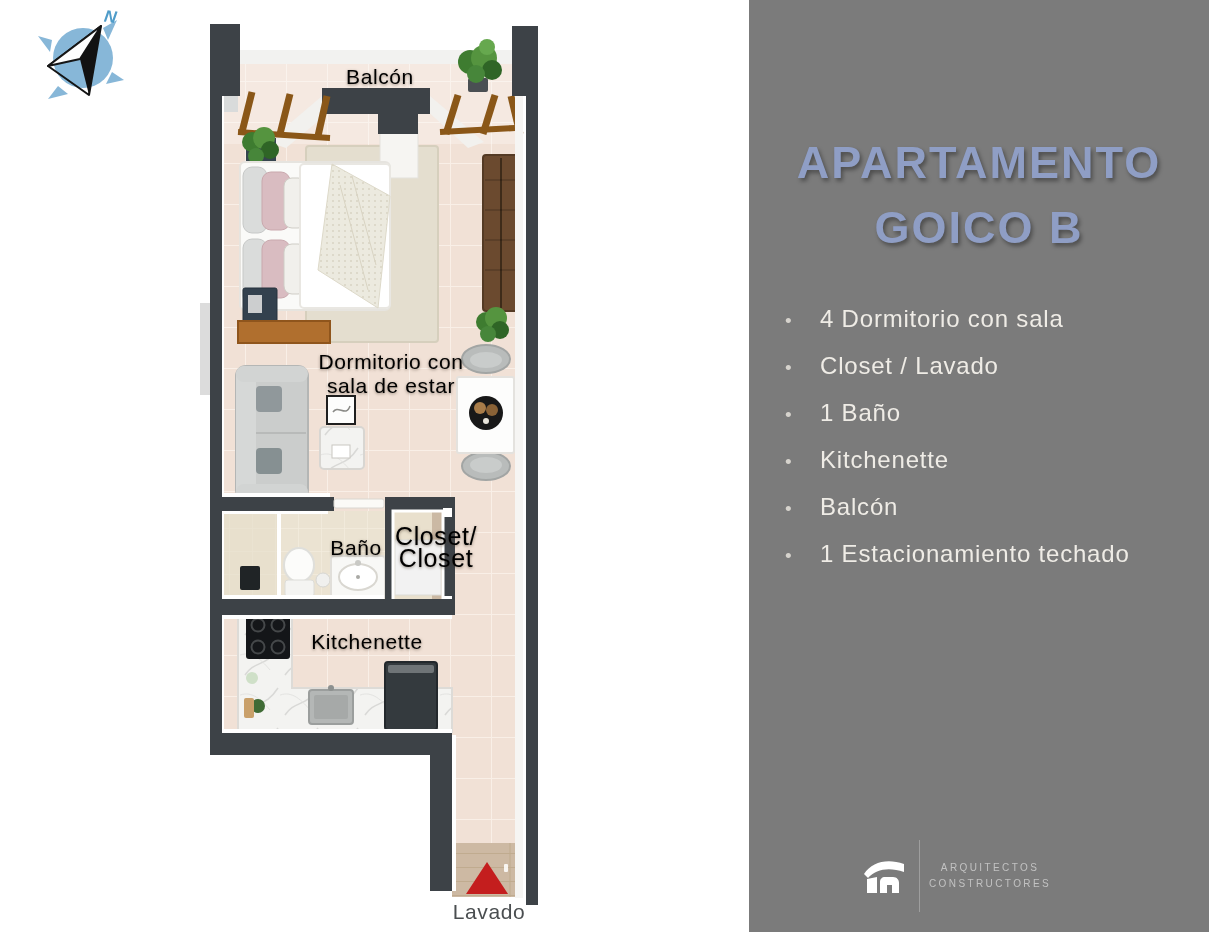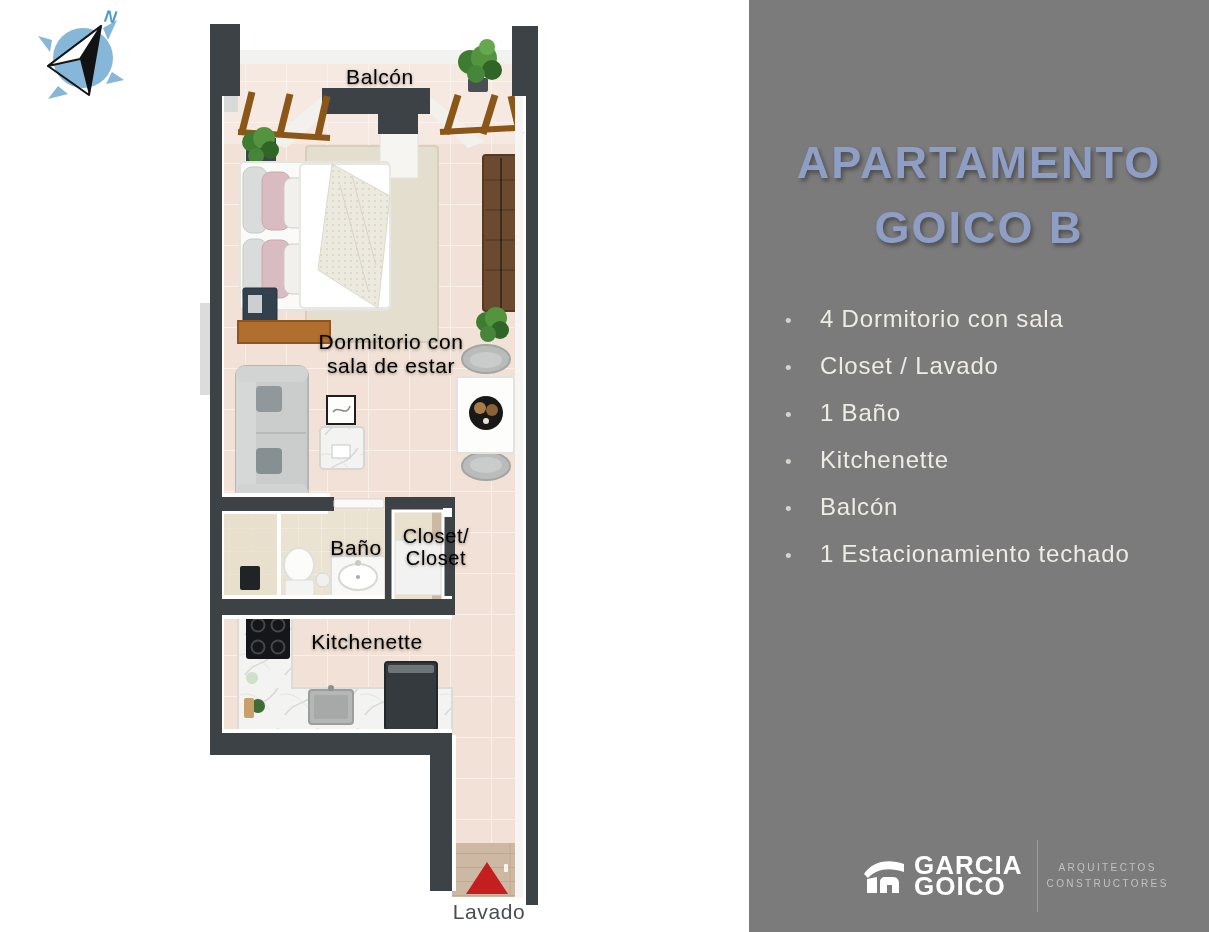--- a/index.html
+++ b/index.html
@@ -3,21 +3,21 @@
 <meta charset="utf-8">
 <style>
   html,body{margin:0;padding:0;background:#ffffff;}
   .stage{position:relative;width:1209px;height:932px;background:#ffffff;overflow:hidden;
          font-family:"Liberation Sans","DejaVu Sans",sans-serif;}
   
   .plan-label{position:absolute;transform:translate(-50%,-50%);font-size:21px;
 agree      color:var(--plan-label,#ffffff);letter-spacing:.6px;white-space:nowrap;text-align:center;
       line-height:24px;text-shadow:0 1px 3px rgba(70,55,40,.55);}
   .plan-label{font-weight:normal;}
-  .plan-label.small{font-size:20px;line-height:22px;}
+  .plan-label.small{font-size:25px;line-height:22px;}
   .plan-label.dark{color:var(--entrance-label,#4a4e50);text-shadow:none;}
   
   .sidebar{position:absolute;left:749px;top:0;width:460px;height:932px;
            background:var(--sidebar-bg,#7b7b7b);}
   .apt-title{margin:130px 0 2px;text-align:center;font-weight:bold;font-size:45px;line-height:65px;
              color:var(--title-text,#8f9ec5);letter-spacing:2px;text-shadow:2px 3px 4px rgba(0,0,0,.38);}
   .features{list-style:none;margin:46px 0 0;padding:0 0 0 36px;}
   .features li{display:flex;align-items:baseline;font-size:24px;color:var(--feature-text,#efece6);
                letter-spacing:.8px;margin-bottom:20px;line-height:25px;}
   .features .bullet{color:var(--bullet,#d6d3cd);font-size:19px;width:35px;flex:none;}
@@ -255,21 +255,21 @@
       <polygon points="58,86 48,99 68,94" fill="#87b7d8"></polygon>
       <polygon points="52,40 38,36 50,52" fill="#87b7d8"></polygon>
       <polygon points="101,26 48,66 89,95" fill="none" stroke="#141414" stroke-width="2" stroke-linejoin="round"></polygon>
       <polygon points="101,26 48,66 80,59" fill="#fefefe" stroke="#161616" stroke-width="2" stroke-linejoin="round"></polygon>
       <polygon points="101,26 80,59 89,95" fill="#121212"></polygon>
       <text x="104" y="22" font-size="17" font-style="italic" font-weight="bold" fill="#4f9cc9" transform="rotate(8 108 18)">N</text>
     </g>
   </svg>
 
   <div class="plan-label" style="left:380px;top:77px">Balcón</div>
-  <div class="plan-label" style="left:391px;top:354px">
+  <div class="plan-label" style="left:391px;top:374px">
     <div>Dormitorio con</div>
     <div>sala de estar</div>
   </div>
   <div class="plan-label" style="left:356px;top:548px">Baño</div>
   <div class="plan-label small" style="left:436px;top:547px">
     <div>Closet/</div>
     <div>Closet</div>
   </div>
   <div class="plan-label" style="left:367px;top:642px">Kitchenette</div>
   <div class="plan-label dark" style="left:489px;top:912px">Lavado</div>
@@ -308,24 +308,20 @@
     </ul>
 
     <div class="logo-row">
       <svg width="42" height="38" viewBox="0 0 42 38">
         <g fill="#ffffff">
           <path d="M1,17 C9,5 24,1 41,7 L41,15 C26,10 13,12 5,21 Z"></path>
           <path d="M4,22 L14,20 V36 H4 Z"></path>
           <path d="M17,36 V25 C17,22 19,20 22,20 H30 C34,20 36,23 36,26 V36 H29 V28 H24 V36 Z"></path>
         </g>
       </svg>
-      <div class="brand">
-        <div>GARCIA</div>
-        <div>GOICO</div>
-      </div>
       <div class="divider"></div>
       <div class="tagline">
         <div>ARQUITECTOS</div>
         <div>CONSTRUCTORES</div>
       </div>
     </div>
   </div>
 
 </div>
 

